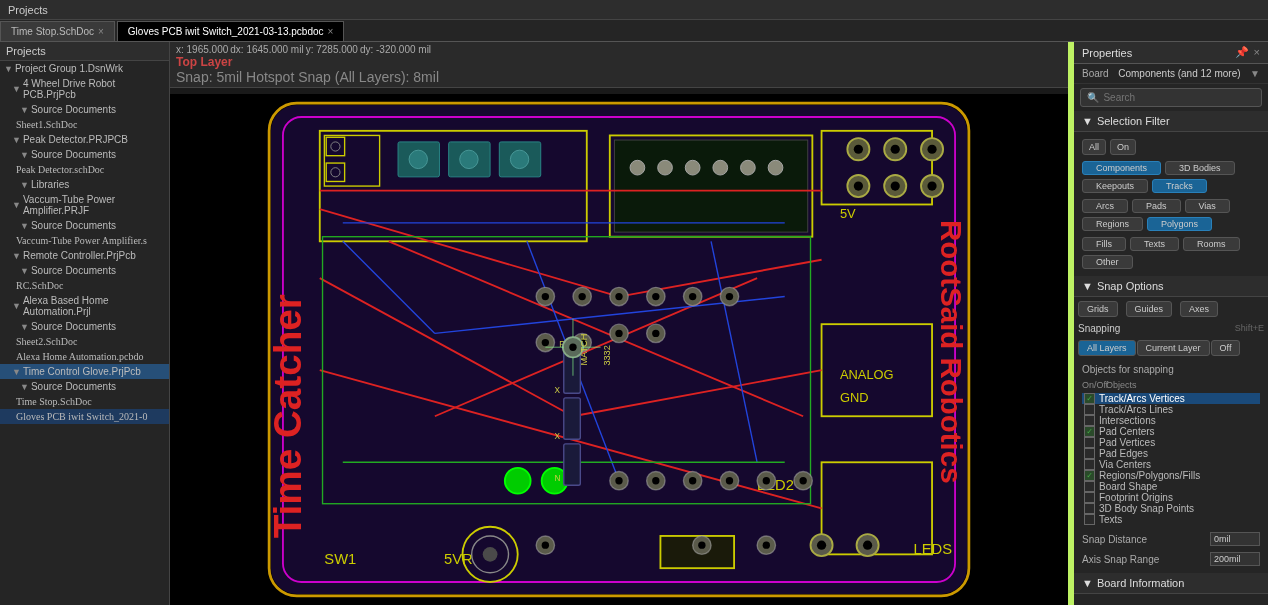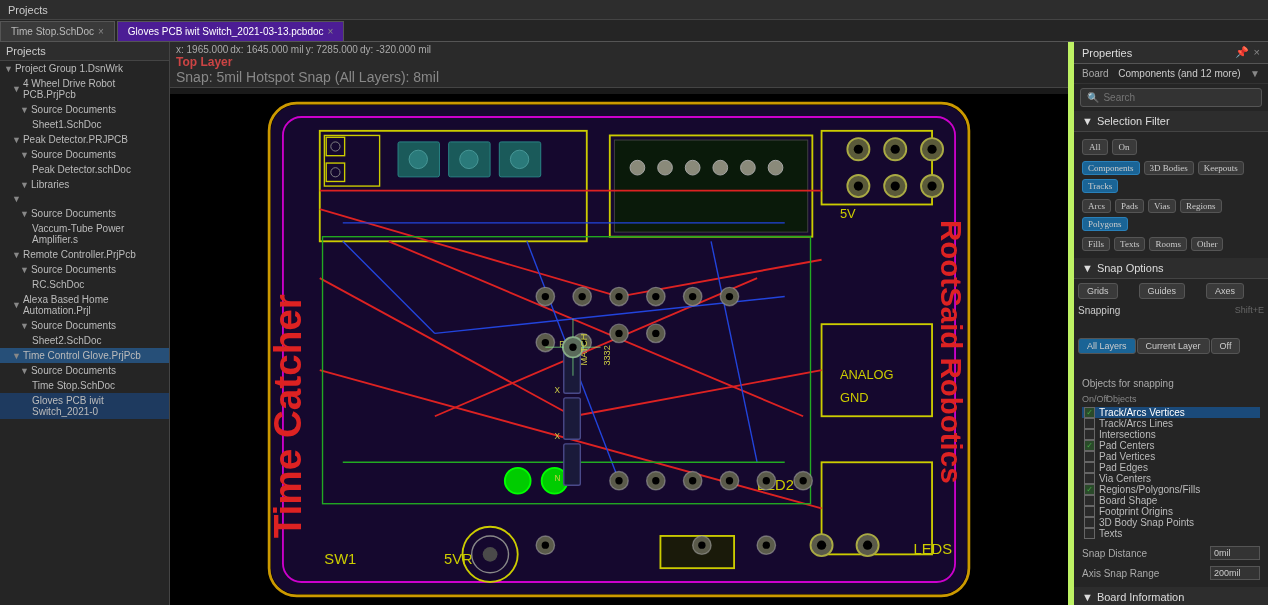--- a/index.html
+++ b/index.html
@@ -50,21 +50,21 @@
       border-bottom: none;
       color: #bbb;
       font-size: 10px;
       display: flex;
       align-items: center;
       gap: 4px;
       cursor: pointer;
       margin-right: 2px;
     }
     .tab.active {
-      background: #4c1d95;
+      background: #000000;
       color: #fff;
       align-items: center;
     }
     .tab-close {
       font-size: 10px;
       color: #888;
       cursor: pointer;
     }
 
     
@@ -95,21 +95,21 @@
       cursor: pointer;
       display: flex;
       align-items: center;
       gap: 2px;
       color: #bbb;
     }
     .tree-item.selected { background: #264f78; }
     .tree-item.highlighted { background: #1e3a5f; }
     .indent-1 { padding-left: 12px; }
     .indent-2 { padding-left: 20px; }
-    .indent-3 { padding-left: 32px; }
+    .indent-3 { padding-left: 16px; font-family: Liberation Serif, serif; }
     .tree-icon { color: #888; font-size: 9px; }
 
     
     .canvas-area {
       flex: 1;
       background: #1a1a1a;
       position: relative;
       overflow: hidden;
     }
 
@@ -216,49 +216,48 @@
       flex-wrap: wrap;
     }
     .filter-btn {
       padding: 2px 6px;
       background: #3a3a3a;
       border: 1px solid #555;
       border-radius: 3px;
       color: #ccc;
       font-size: 9px;
       cursor: pointer;
-      font-family: Liberation Serif, serif;
     }
     .filter-btn.active {
       background: #1a6496;
       border-color: #2980b9;
     }
-    .filter-btn.small { padding: 1px 5px; font-size: 9px; }
+    .filter-btn.small { padding: 1px 13px; font-size: 9px; }
 
     .snap-options { padding: 4px; }
-    .snap-buttons { display: flex; gap: 21px; margin-bottom: 4px; }
+    .snap-buttons { display: flex; gap: 8px; margin-bottom: 4px; }
     .snap-btn {
       padding: 2px 8px;
       background: #3a3a3a;
       border: 1px solid #555;
       border-radius: 3px;
       color: #ccc;
       font-size: 9px;
       cursor: pointer;
     }
     .snap-btn.active { background: #1a6496; }
 
     .snapping-row {
       display: flex;
       justify-content: space-between;
       padding: 2px 0;
     }
     .shortcut { color: #666; font-size: 9px; }
 
-    .snap-mode-btns { display: flex; gap: 1px; margin: 20px 0; }
+    .snap-mode-btns { display: flex; gap: 1px; margin: 4px 0; }
 
     .objects-section { padding: 4px; }
     .objects-title { color: #aaa; font-size: 10px; margin-bottom: 4px; }
 
     .obj-header-row {
       display: flex;
       gap: 4px;
       padding: 1px 0;
       color: #888;
       font-size: 9px;
@@ -363,20 +362,21 @@
     </div>
     <div class="tree-item indent-3">
       <span>Peak Detector.schDoc</span>
     </div>
     <div class="tree-item indent-2">
       <span class="tree-icon">▼</span>
       <span>Libraries</span>
     </div>
     <div class="tree-item indent-1">
       <span class="tree-icon">▼</span>
+      <span>Vaccum-Tube Power Amplifier.PRJF</span>
     </div>
     <div class="tree-item indent-2">
       <span class="tree-icon">▼</span>
       <span>Source Documents</span>
     </div>
     <div class="tree-item indent-3">
       <span>Vaccum-Tube Power Amplifier.s</span>
     </div>
     <div class="tree-item indent-1">
       <span class="tree-icon">▼</span>
@@ -392,20 +392,23 @@
     <div class="tree-item indent-1">
       <span class="tree-icon">▼</span>
       <span>Alexa Based Home Automation.Prjl</span>
     </div>
     <div class="tree-item indent-2">
       <span class="tree-icon">▼</span>
       <span>Source Documents</span>
     </div>
     <div class="tree-item indent-3">
       <span>Sheet2.SchDoc</span>
+    </div>
+    <div class="tree-item indent-3">
+      <span>Alexa Home Automation.pcbdo</span>
     </div>
     <div class="tree-item indent-1 selected">
       <span class="tree-icon">▼</span>
       <span>Time Control Glove.PrjPcb</span>
     </div>
     <div class="tree-item indent-2">
       <span class="tree-icon">▼</span>
       <span>Source Documents</span>
     </div>
     <div class="tree-item indent-3">

